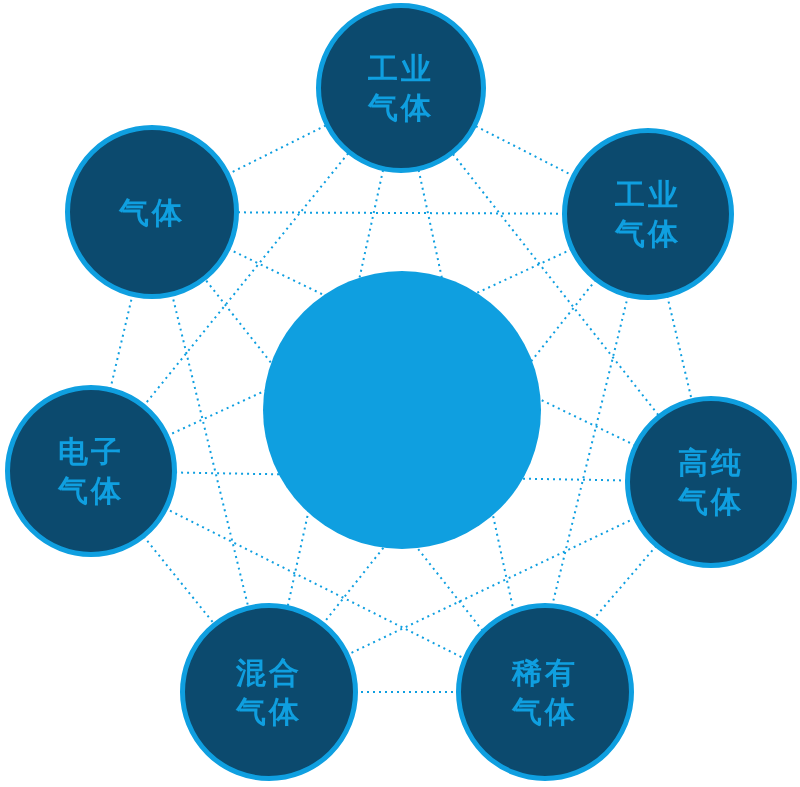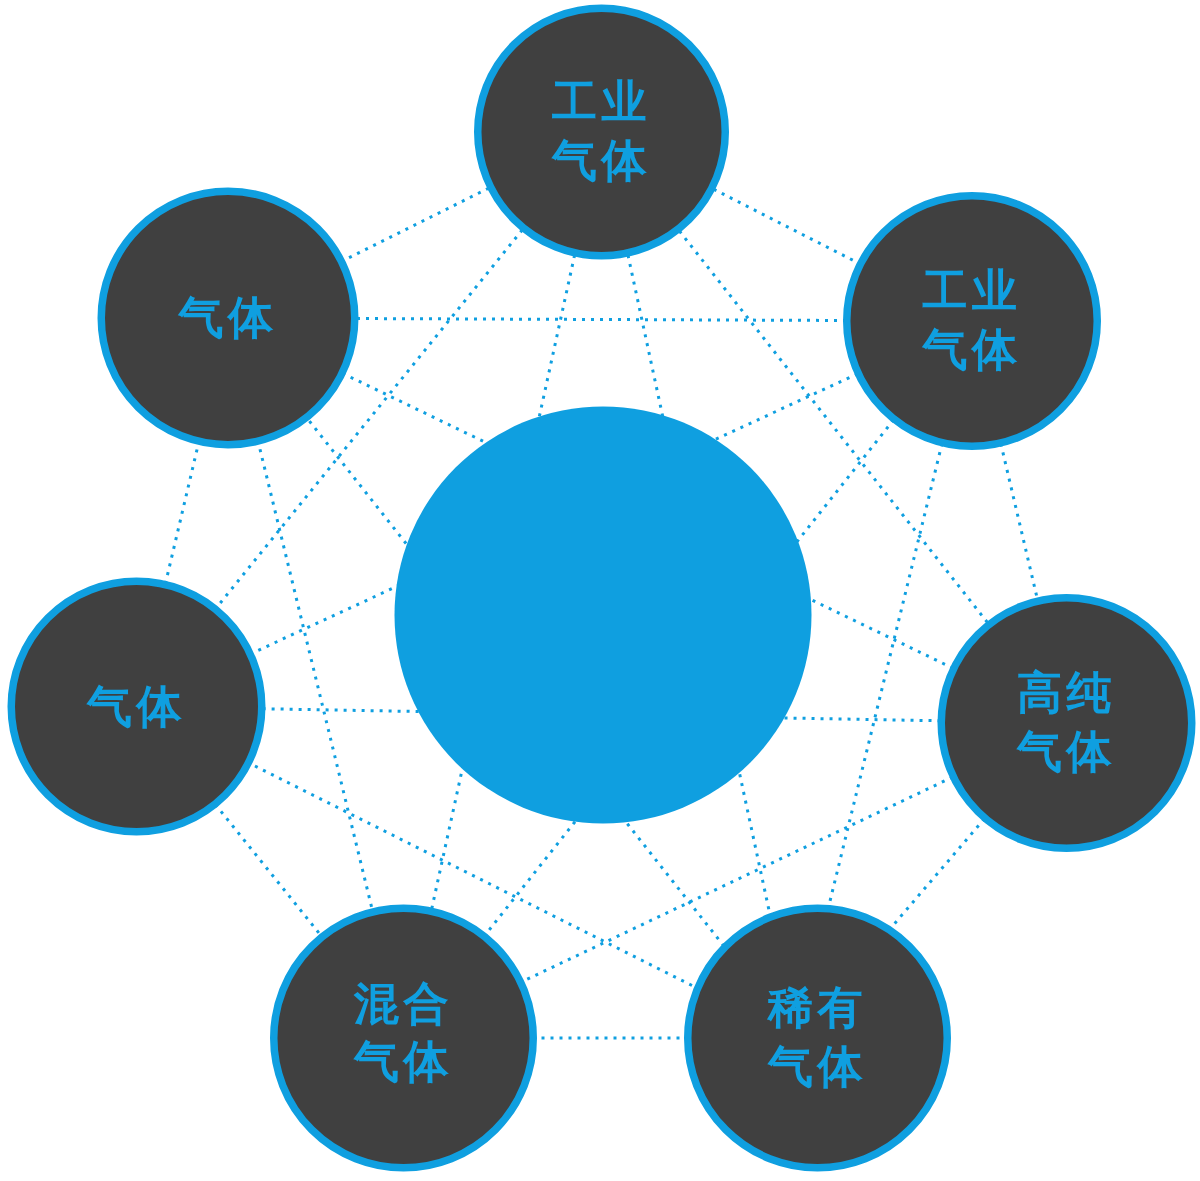--- a/index.html
+++ b/index.html
@@ -30,21 +30,21 @@
     stroke-dasharray: 2 4;
   }
   .center-circle {
     position: absolute;
     border-radius: 50%;
     background: var(--accent);
   }
   .node {
     position: absolute;
     border-radius: 50%;
-    background: #404040;
+    background: #0c4a6e;
     border: 5px solid var(--accent);
     display: flex;
     align-items: center;
     justify-content: center;
     text-align: center;
   }
   .node-label {
     color: var(--accent);
     font-weight: bold;
     font-size: 30px;
@@ -105,29 +105,30 @@
     </div>
   </div>
 
   <div class="node" style="left: 456px; top: 603px; width: 178px; height: 178px;">
     <div class="node-label">
       <span>稀有</span>
       <span>气体</span>
     </div>
   </div>
 
-  <div class="node" style="left: 180px; top: 603px; width: 178px; height: 178px; font-family: Liberation Mono, monospace;">
+  <div class="node" style="left: 180px; top: 603px; width: 178px; height: 178px;">
     <div class="node-label">
       <span>混合</span>
       <span>气体</span>
     </div>
   </div>
 
   <div class="node" style="left: 5px; top: 385px; width: 172px; height: 172px;">
     <div class="node-label">
+      <span>电子</span>
       <span>气体</span>
     </div>
   </div>
 
   <div class="node" style="left: 65px; top: 125px; width: 174px; height: 174px;">
     <div class="node-label">
       <span>气体</span>
     </div>
   </div>
 

